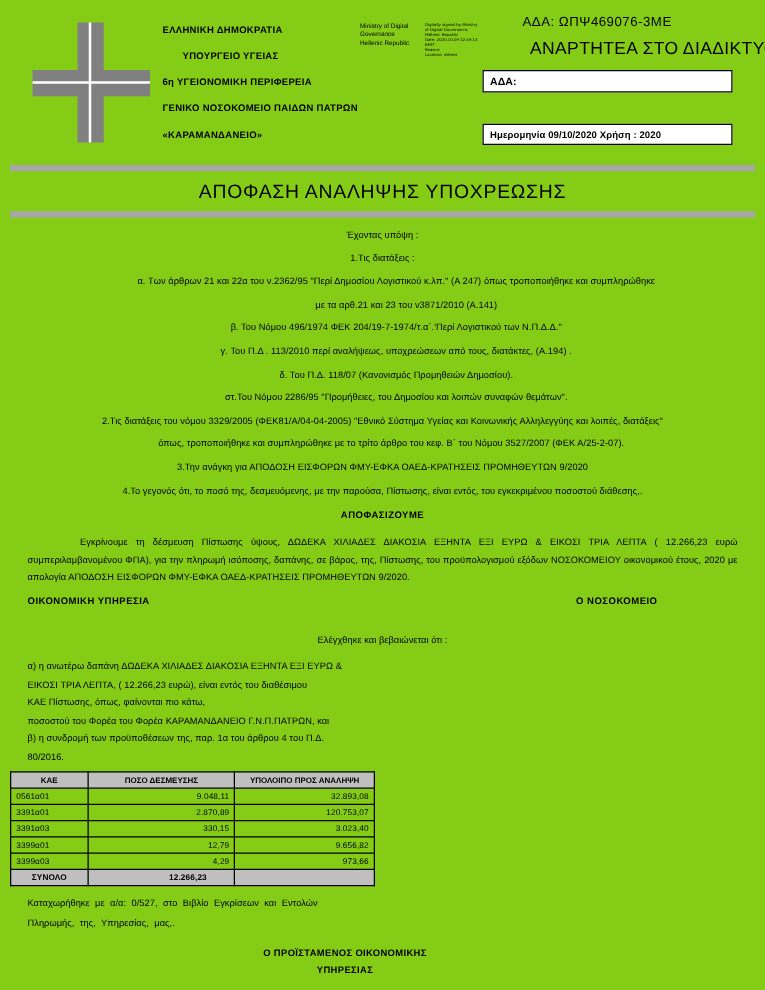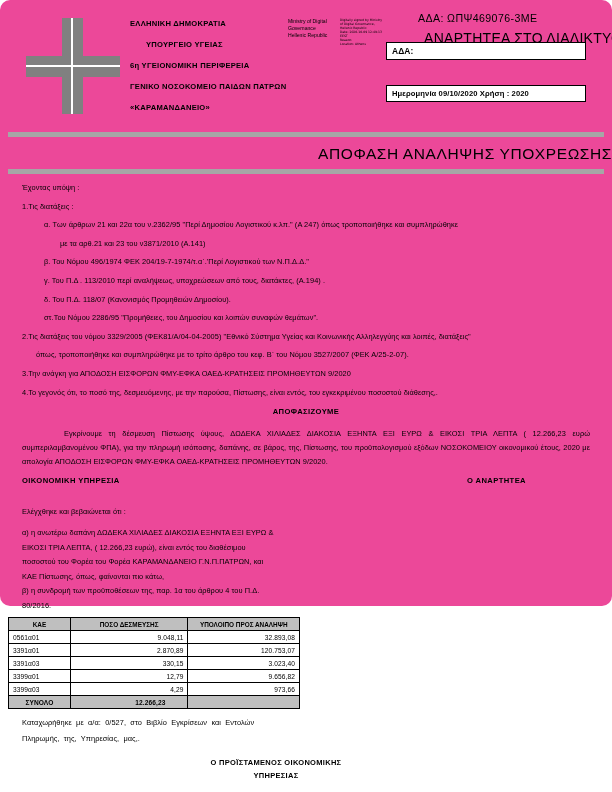--- a/index.html
+++ b/index.html
@@ -13,24 +13,23 @@
     width: 612px;
     height: 792px;
     position: relative;
     font-family: "Liberation Sans", "DejaVu Sans", sans-serif;
     color: #000000;
     overflow: hidden;
   }
   .page {
     position: relative;
     width: 612px;
-    height: 606px;
-    background: #ec4899;
+    height: 792px;
+    background: #84cc16;
     padding: 0;
-    border-radius: 10px;
   }
 
   
   .header {
     position: relative;
     height: 128px;
   }
   .logo-wrap {
     position: absolute;
     left: 26px;
@@ -139,49 +138,50 @@
     border: 1px solid #000;
     height: 17px;
     line-height: 15px;
     padding-left: 5px;
     font-size: 7.6px;
     font-weight: bold;
     white-space: nowrap;
     background: #fff;
     letter-spacing: 0.1px;
   }
-  .doc-box.b-ada { margin-bottom: 25px; height: 18px; line-height: 16px; font-size: 8.4px; }
+  .doc-box.b-ada { margin-bottom: 25px; height: 18px; line-height: 16px; font-size: 8.4px; margin-top: 14px; }
   .doc-box.b-date { margin-bottom: 6px; }
   .doc-box.b-prot { margin-bottom: 6px; }
 
   
   .rule {
     height: 5px;
     background: #a6a6a6;
     margin: 0 8px;
   }
   .rule.top { margin-top: 4px; }
   .title {
-    text-align: right;
+    text-align: center;
     font-size: 15.5px;
     letter-spacing: 0.6px;
     padding: 8px 0 6px 0;
     white-space: nowrap;
   }
 
   
   .body {
     padding: 10px 22px 0 22px;
     font-size: 7.4px;
     line-height: 1;
   }
   .ln {
     margin-bottom: 11.2px;
     white-space: nowrap;
     letter-spacing: 0.05px;
+    text-align: center;
   }
   .ln.i1 { padding-left: 22px; }
   .ln.i2 { padding-left: 38px; }
   .ln.i3 { padding-left: 14px; }
   .center-bold {
     text-align: center;
     font-weight: bold;
     font-size: 7.6px;
     letter-spacing: 0.4px;
     margin-bottom: 11px;
@@ -338,30 +338,30 @@
     <div class="ln i3">όπως, τροποποιήθηκε και συμπληρώθηκε με το τρίτο άρθρο του κεφ. Β΄ του Νόμου 3527/2007 (ΦΕΚ Α/25-2-07).</div>
     <div class="ln">3.Την ανάγκη για ΑΠΟΔΟΣΗ ΕΙΣΦΟΡΩΝ ΦΜΥ-ΕΦΚΑ ΟΑΕΔ-ΚΡΑΤΗΣΕΙΣ ΠΡΟΜΗΘΕΥΤΩΝ 9/2020</div>
     <div class="ln">4.Το γεγονός ότι, το ποσό της, δεσμευόμενης, με την παρούσα, Πίστωσης, είναι εντός, του εγκεκριμένου ποσοστού διάθεσης,.</div>
 
     <div class="center-bold">ΑΠΟΦΑΣΙΖΟΥΜΕ</div>
 
     <div class="para"><span class="ind"></span><span>Εγκρίνουμε τη δέσμευση Πίστωσης ύψους, ΔΩΔΕΚΑ ΧΙΛΙΑΔΕΣ ΔΙΑΚΟΣΙΑ ΕΞΗΝΤΑ ΕΞΙ ΕΥΡΩ &amp; ΕΙΚΟΣΙ ΤΡΙΑ ΛΕΠΤΑ ( 12.266,23 ευρώ συμπεριλαμβανομένου ΦΠΑ), για την πληρωμή ισόποσης, δαπάνης, σε βάρος, της, Πίστωσης, του προϋπολογισμού εξόδων ΝΟΣΟΚΟΜΕΙΟΥ οικονομικού έτους, 2020 με απολογία ΑΠΟΔΟΣΗ ΕΙΣΦΟΡΩΝ ΦΜΥ-ΕΦΚΑ ΟΑΕΔ-ΚΡΑΤΗΣΕΙΣ ΠΡΟΜΗΘΕΥΤΩΝ 9/2020.</span></div>
 
     <div class="two-col">
       <div class="col-head">ΟΙΚΟΝΟΜΙΚΗ ΥΠΗΡΕΣΙΑ</div>
-      <div class="col-head right">Ο ΑΝΑΡΤΗΤΕΑ</div>
+      <div class="col-head right">Ο ΝΟΣΟΚΟΜΕΙΟ</div>
     </div>
 
     <div class="ln">Ελέγχθηκε και βεβαιώνεται ότι :</div>
 
     <div class="narrow">
       <div class="nl">α) η ανωτέρω δαπάνη ΔΩΔΕΚΑ ΧΙΛΙΑΔΕΣ ΔΙΑΚΟΣΙΑ ΕΞΗΝΤΑ ΕΞΙ ΕΥΡΩ &amp;</div>
       <div class="nl">ΕΙΚΟΣΙ  ΤΡΙΑ  ΛΕΠΤΑ,  (  12.266,23  ευρώ),  είναι  εντός  του  διαθέσιμου</div>
+      <div class="nl">ΚΑΕ Πίστωσης, όπως, φαίνονται πιο κάτω,</div>
       <div class="nl">ποσοστού του Φορέα   του Φορέα ΚΑΡΑΜΑΝΔΑΝΕΙΟ Γ.Ν.Π.ΠΑΤΡΩΝ, και</div>
-      <div class="nl">ΚΑΕ Πίστωσης, όπως, φαίνονται πιο κάτω,</div>
       <div class="nl">β) η συνδρομή των προϋποθέσεων της, παρ. 1α του άρθρου 4 του Π.Δ.</div>
       <div class="nl">80/2016.</div>
     </div>
   </div>
 
   <div class="table-wrap">
     <table class="kae">
       <thead>
         <tr>
           <th class="c-kae">ΚΑΕ</th>

